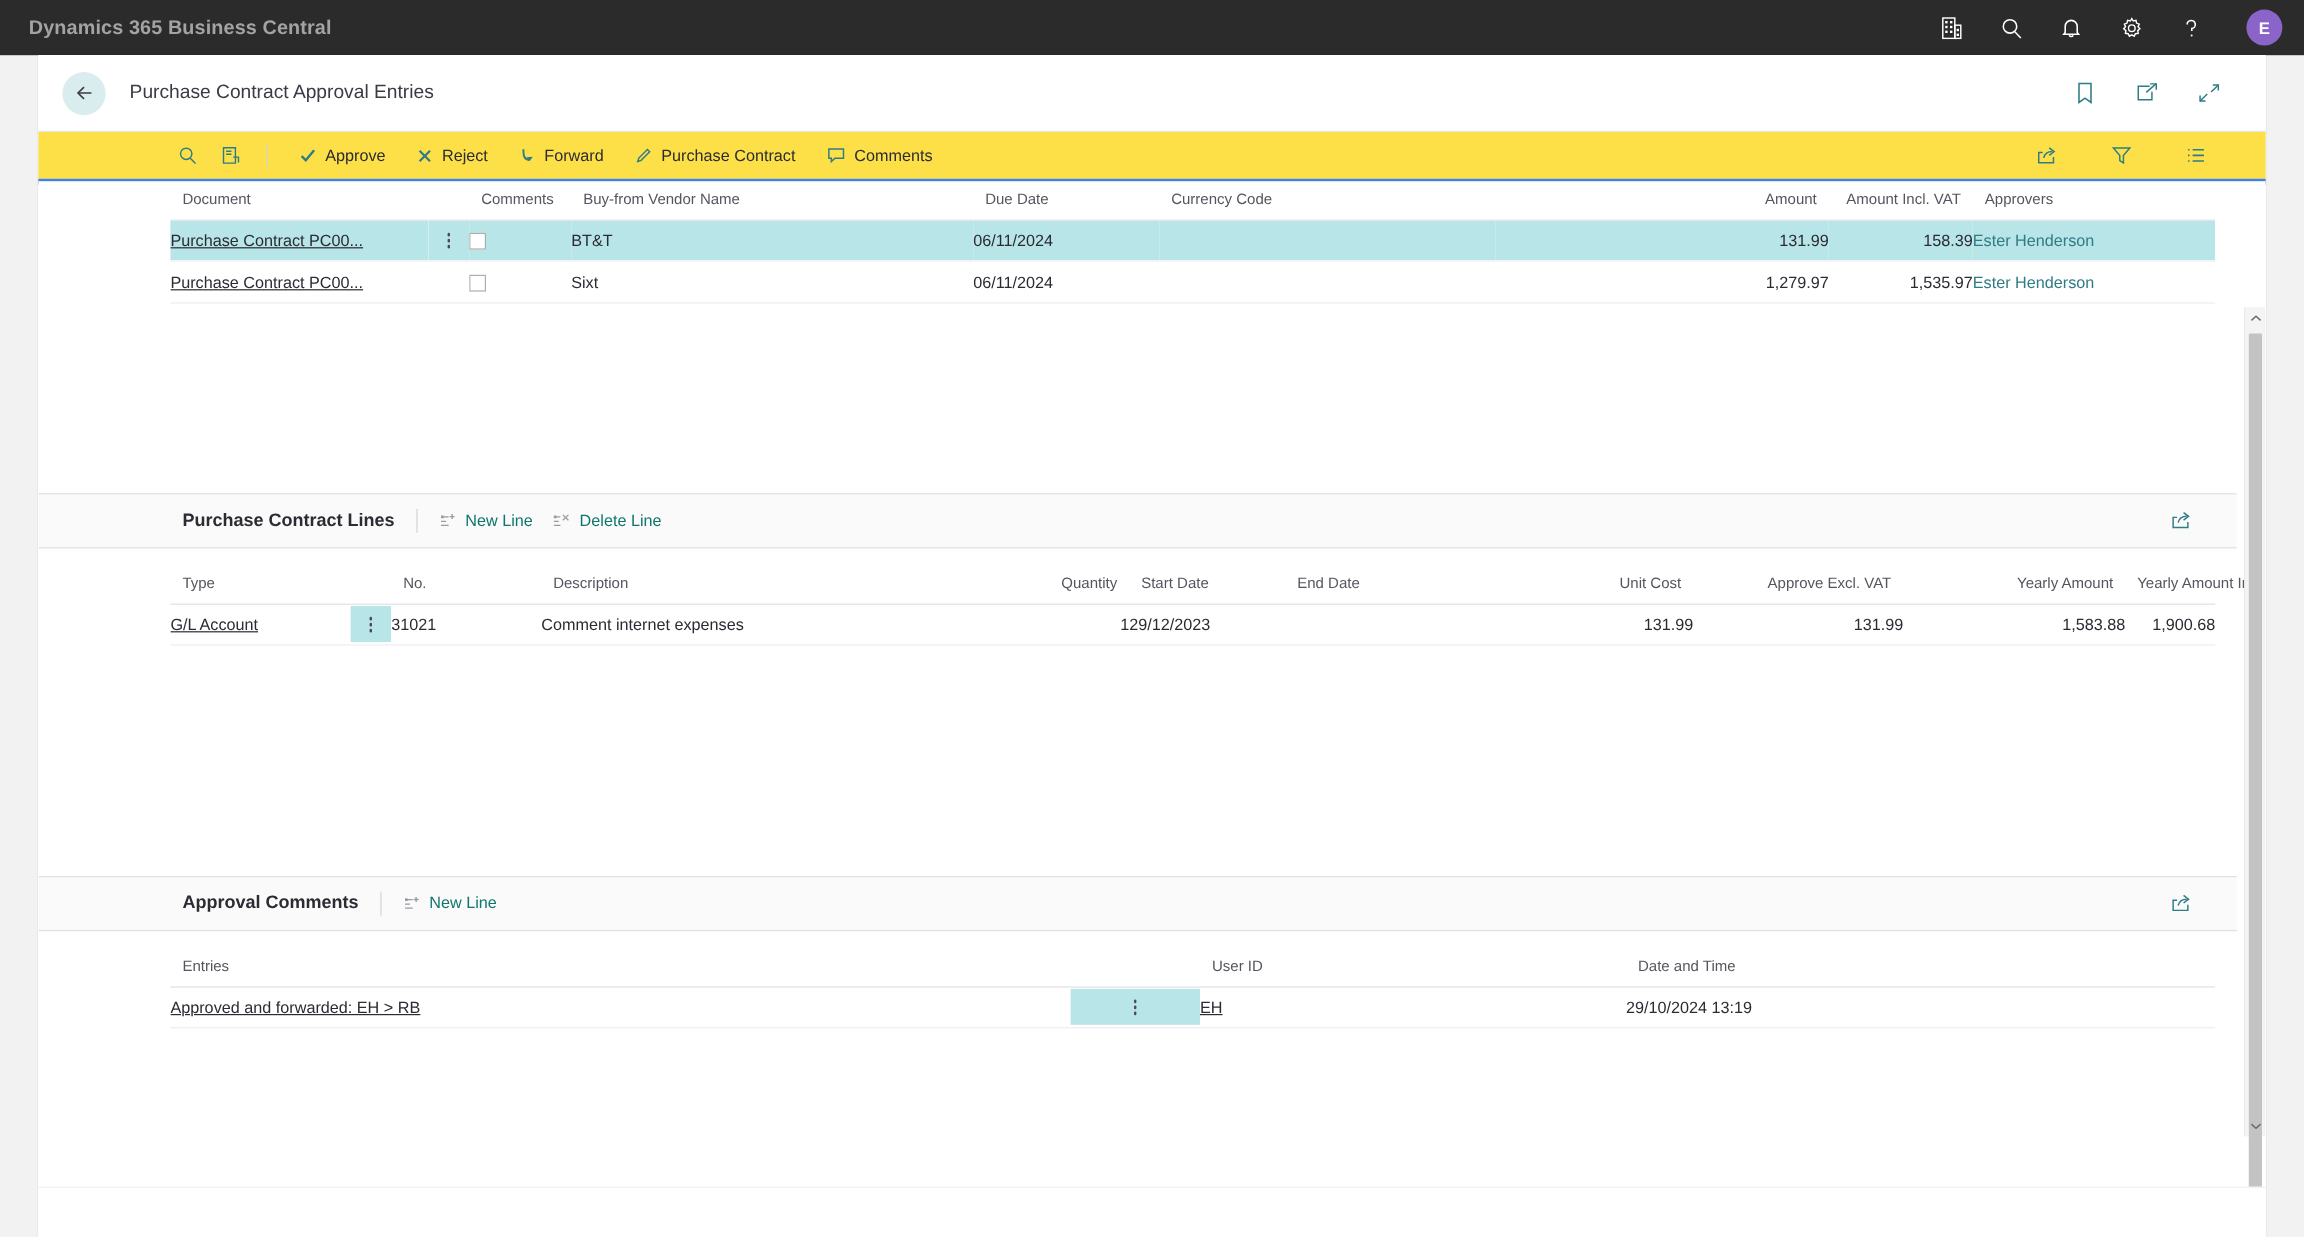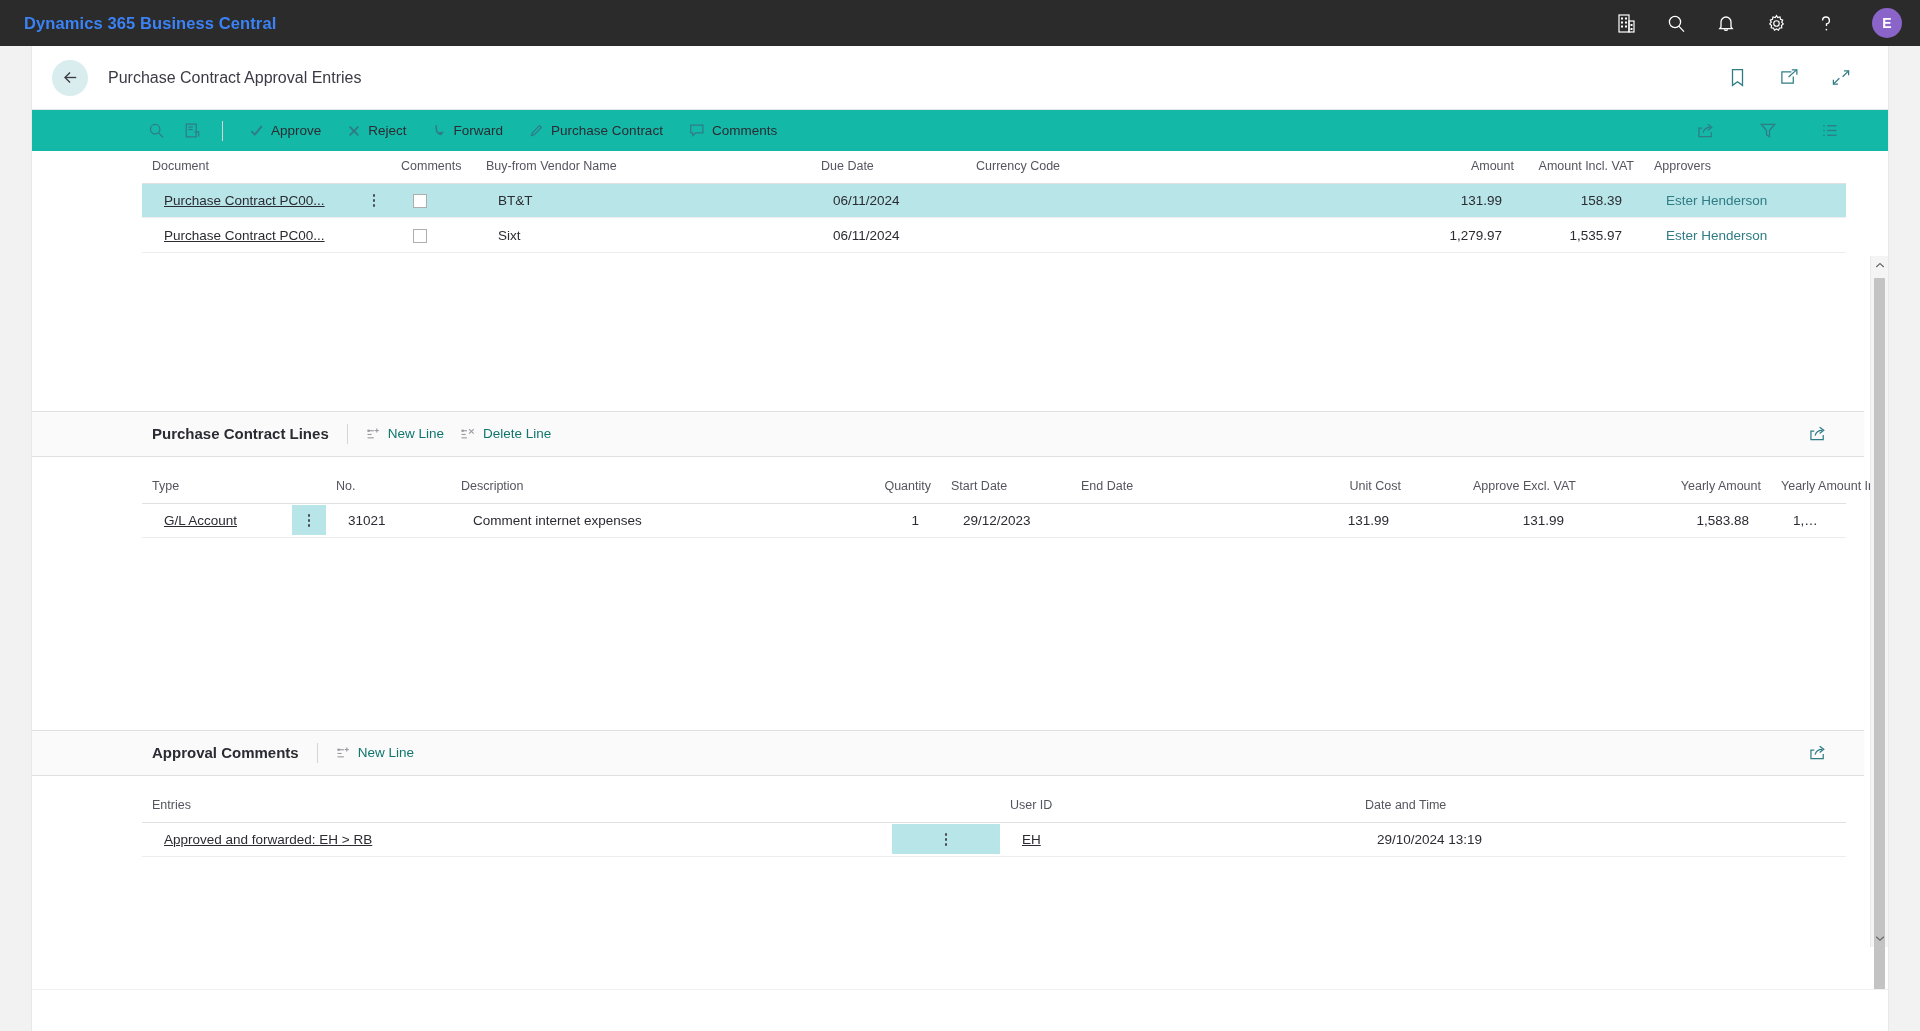--- a/index.html
+++ b/index.html
@@ -16,21 +16,21 @@
   
   .topbar {
     height: 46px; width: 100%;
     background: #2b2b2b;
     display: flex; align-items: center;
     padding: 0 18px 0 24px;
     color: #ffffff;
   }
   .brand {
     font-size: 16.5px; font-weight: bold; letter-spacing: .1px;
-    color: #3b82f6; white-space: nowrap;
+    color: #a3a3a3; white-space: nowrap;
   }
   .topbar-spacer { flex: 1 1 auto; }
   .topbar-icons { display: flex; align-items: center; gap: 26px; }
   .tb-icon {
     width: 24px; height: 24px;
     display: flex; align-items: center; justify-content: center;
     color: #ffffff; cursor: pointer;
   }
   .tb-icon svg { display:block; }
   .avatar {
@@ -73,22 +73,22 @@
   .hdr-icons { display: flex; align-items: center; gap: 30px; }
   .hdr-icon {
     width: 22px; height: 22px; color: #2f7c85;
     display: flex; align-items: center; justify-content: center; cursor: pointer;
   }
 
   
   .toolbar {
     height: 44px; display: flex; align-items: center;
     padding: 0 36px 0 110px;
-    background: #14b8a6;
-    border-bottom: 3px solid #3b82f6;
+    background: #fde047;
+    border-bottom: 5px solid #3b82f6;
   }
   .tool-icon-btn {
     width: 28px; height: 28px; color: #2f7c85;
     display: flex; align-items: center; justify-content: center;
     cursor: pointer; margin-right: 8px;
   }
   .tool-sep {
     width: 1px; height: 20px; background: #d5d5d5; margin: 0 16px 0 8px;
   }
   .tool-btn {
@@ -112,21 +112,21 @@
 
   
   .grid { width: 100%; border-collapse: collapse; table-layout: fixed; }
   .grid th {
     font-size: 12.5px; font-weight: normal; color: #55555f;
     text-align: left; padding: 8px 10px 10px 10px;
     border-bottom: 1px solid #e0e0e0; white-space: nowrap;
   }
   .grid td {
     font-size: 13.5px; color: #2b2b33;
-    padding: 9px 22px; border-bottom: 1px solid #ededed;
+    padding: 9px 0; border-bottom: 1px solid #ededed;
     white-space: nowrap; overflow: hidden; text-overflow: ellipsis;
   }
   .grid .num { text-align: right; margin-top: 12px; }
   .grid tr.row-selected td { background: #b8e5e8; }
   .cell-link {
     color: #2b2b33; text-decoration: underline; cursor: pointer;
   }
   .cell-link.teal { color: #2f7c85; text-decoration: none; }
   .chk {
     width: 14px; height: 14px; border: 1px solid #adadad;

